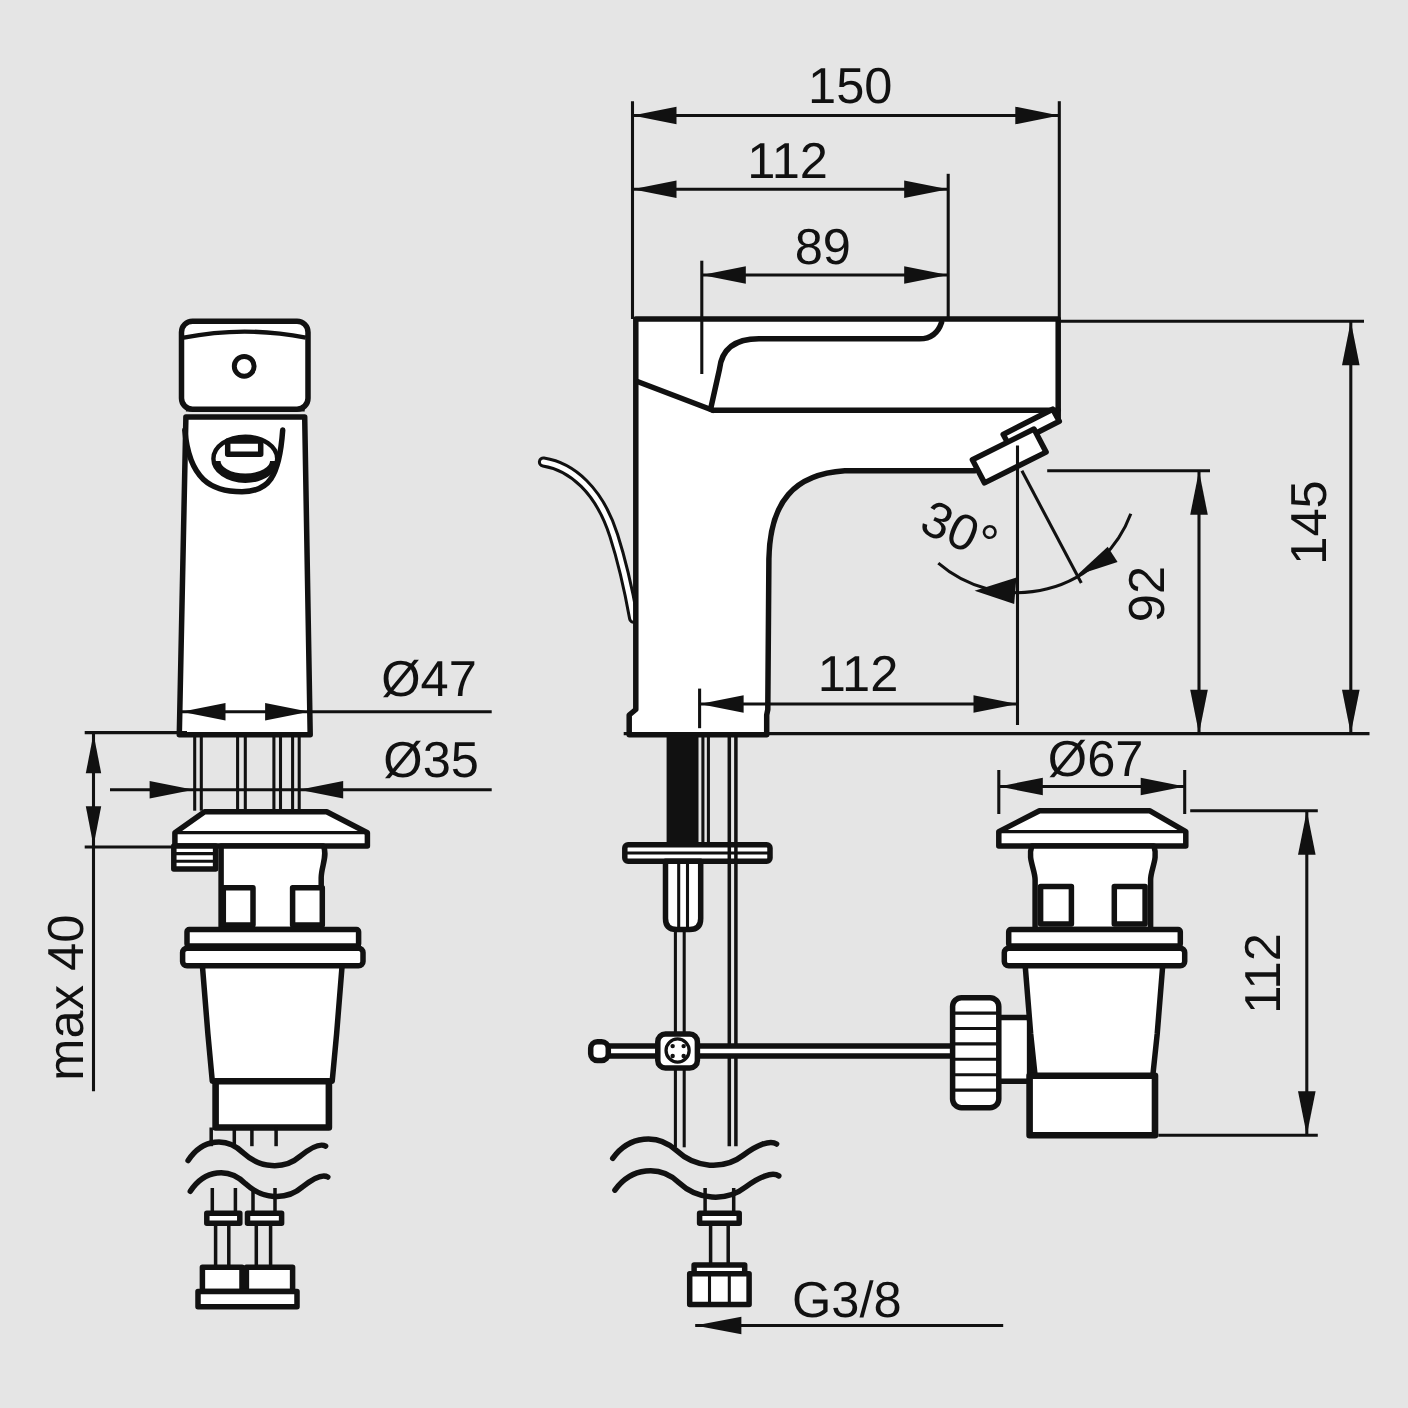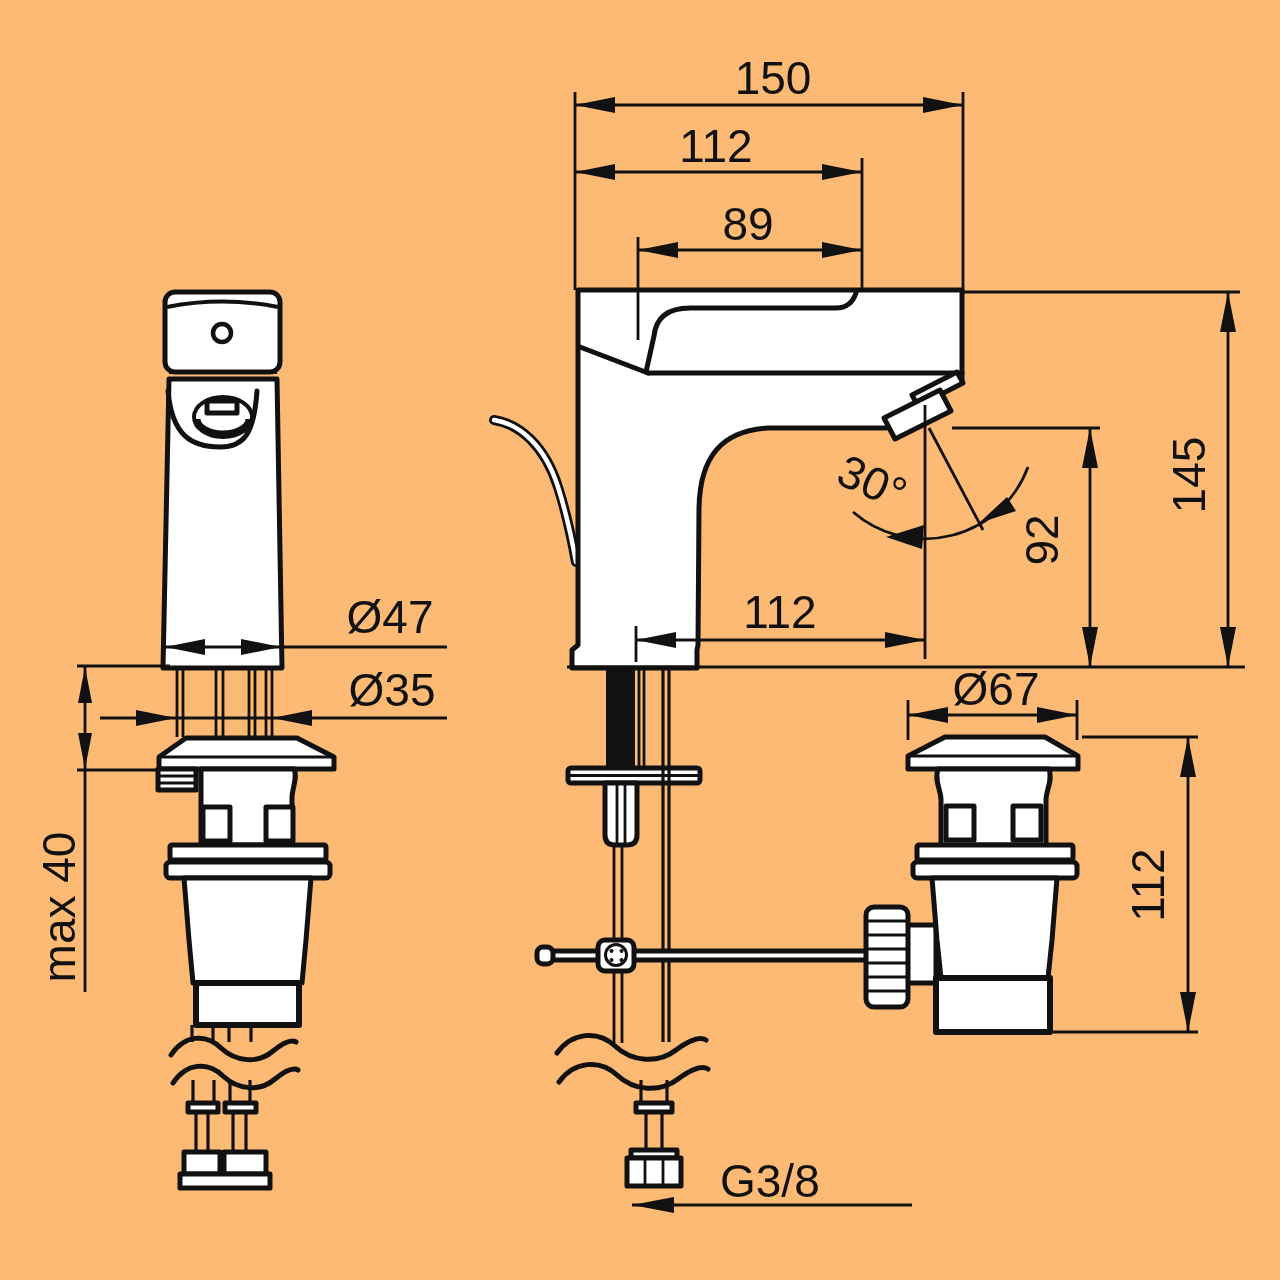--- a/index.html
+++ b/index.html
@@ -1,16 +1,16 @@
 <!DOCTYPE html>
 <html><head>
 <meta charset="utf-8">
 <style>
   html,body{margin:0;padding:0;background:#ffffff;}
-  .page{width:1280px;height:1280px;background:#fdba74;position:relative;overflow:hidden;text-align:center;}
+  .page{width:1280px;height:1280px;background:#e5e5e5;position:relative;overflow:hidden;text-align:center;}
   svg{display:block;}
   .dimtext{
     font-family:"Liberation Sans","DejaVu Sans",sans-serif;
     font-size:46px;
     fill:#111111;
   }
   .outline{fill:#ffffff;stroke:#111111;stroke-width:5;stroke-linejoin:round;}
   .outline-thick{fill:#ffffff;stroke:#111111;stroke-width:6;stroke-linejoin:round;}
   .edge{fill:none;stroke:#111111;stroke-width:5;stroke-linejoin:round;stroke-linecap:round;}
   .edge-thin{fill:none;stroke:#111111;stroke-width:4;stroke-linejoin:round;}

